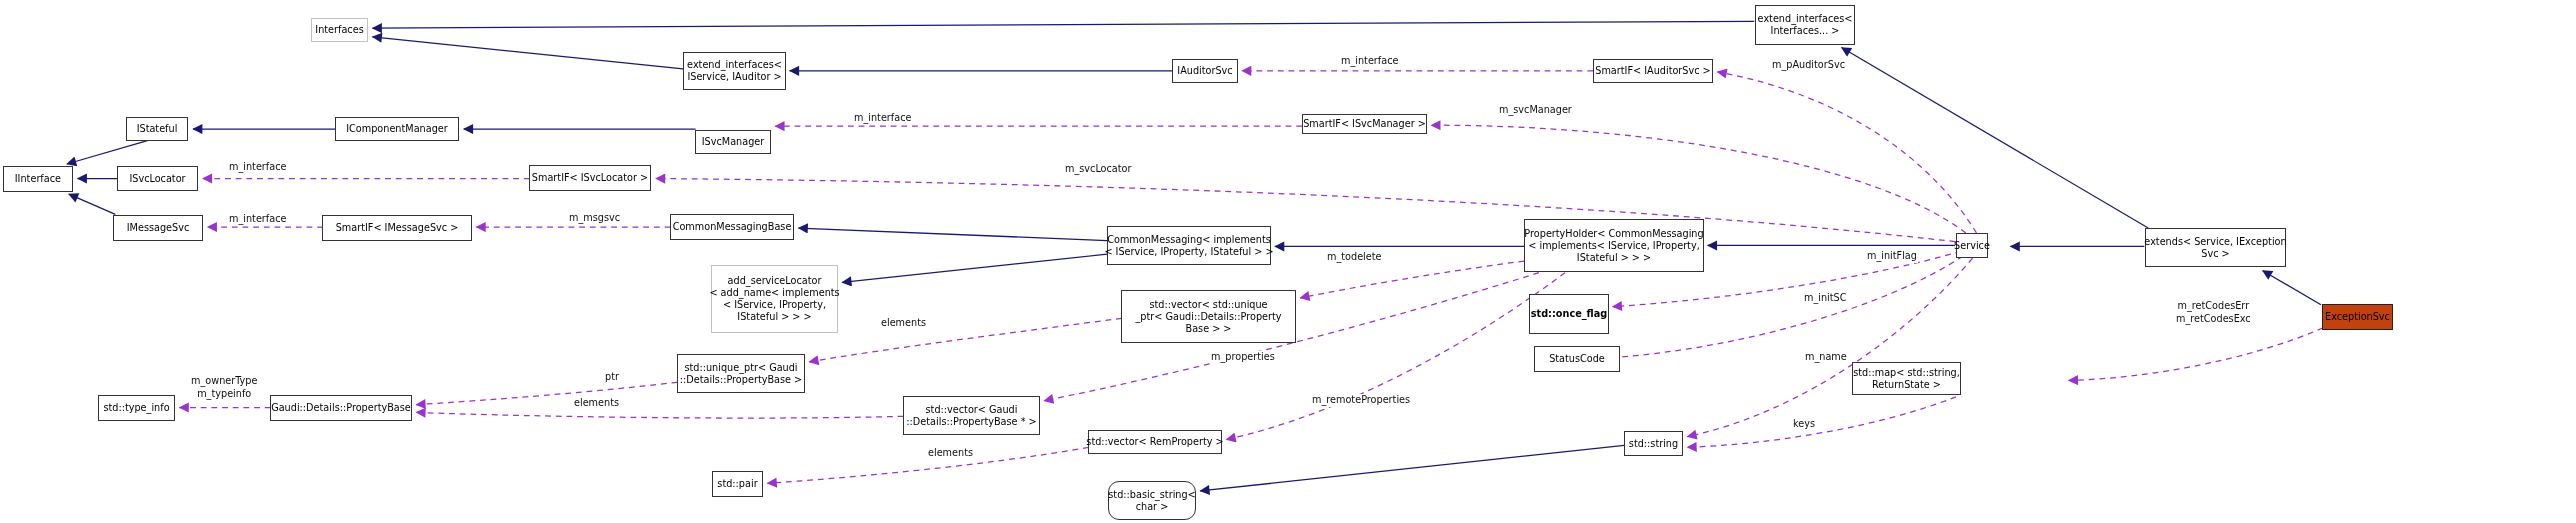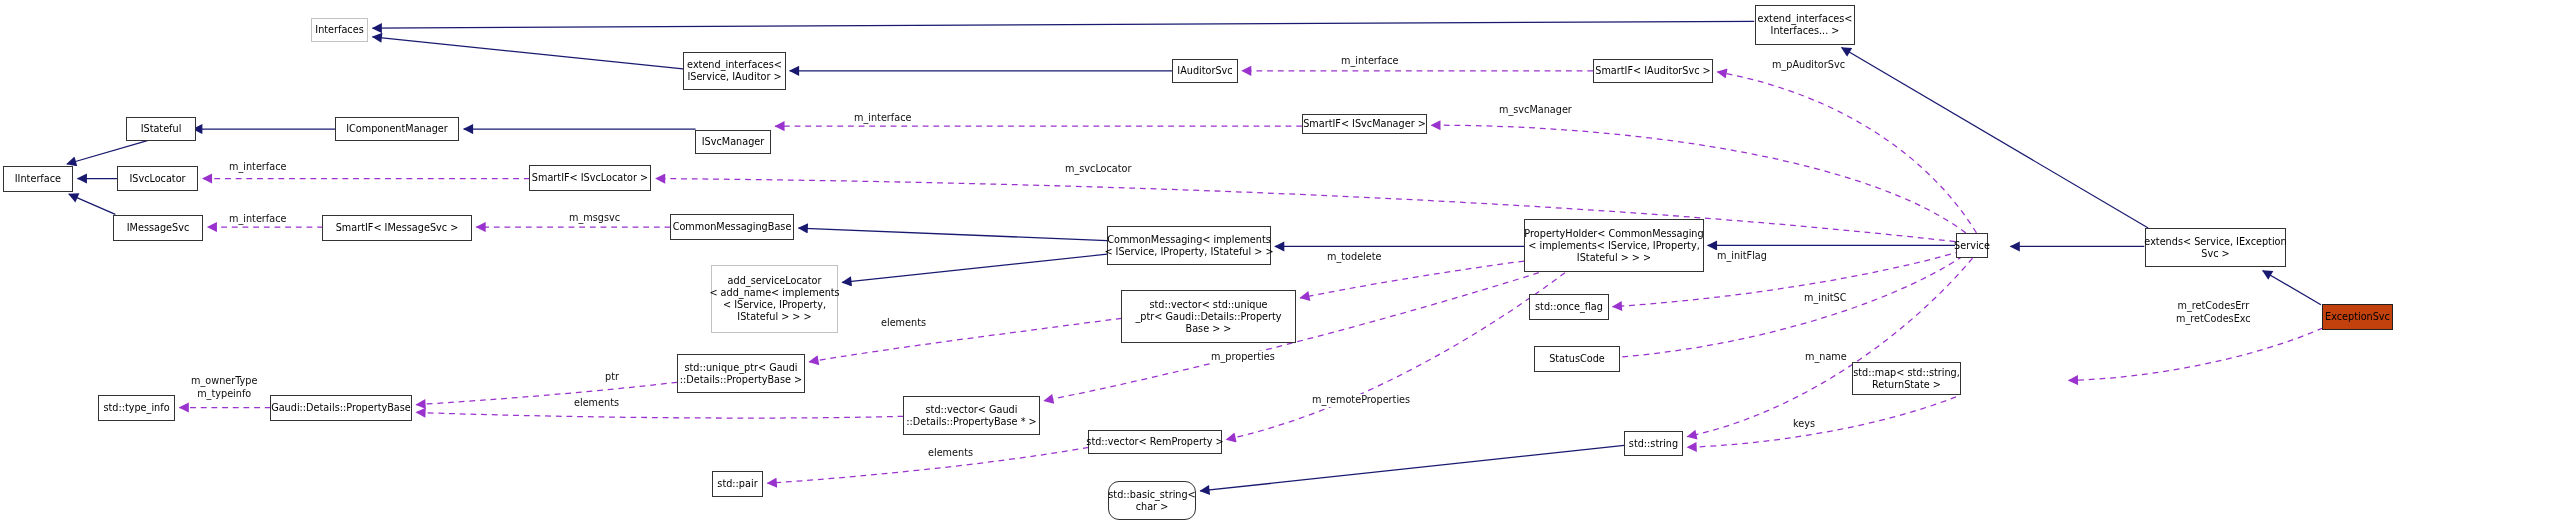--- a/index.html
+++ b/index.html
@@ -84,21 +84,21 @@
       <div class="node doc" style="left: 1172px; top: 59px; width: 66px; height: 24px;">
         <span>IAuditorSvc</span>
       </div>
       <div class="node doc" style="left: 1593px; top: 59px; width: 120px; height: 24px;">
         <span>SmartIF&lt; IAuditorSvc &gt;</span>
       </div>
       <div class="node doc" style="left: 1755px; top: 4.9px; width: 100px; height: 40px;">
         <span>extend_interfaces&lt;
 Interfaces... &gt;</span>
       </div>
-      <div class="node doc" style="left: 126px; top: 117px; width: 70px; height: 24px;">
+      <div class="node doc" style="left: 126px; top: 117px; width: 62px; height: 24px;">
         <span>IStateful</span>
       </div>
       <div class="node doc" style="left: 335px; top: 117px; width: 124px; height: 24px;">
         <span>IComponentManager</span>
       </div>
       <div class="node doc" style="left: 695px; top: 117px; width: 76px; height: 24px; margin-top: 13px;">
         <span>ISvcManager</span>
       </div>
       <div class="node doc" style="left: 1302px; top: 114px; width: 125px; height: 20px;">
         <span>SmartIF&lt; ISvcManager &gt;</span>
@@ -144,21 +144,21 @@
         <span>add_serviceLocator
 &lt; add_name&lt; implements
 &lt; IService, IProperty,
 IStateful &gt; &gt; &gt;</span>
       </div>
       <div class="node doc" style="left: 1121px; top: 290px; width: 175px; height: 53px;">
         <span>std::vector&lt; std::unique
 _ptr&lt; Gaudi::Details::Property
 Base &gt; &gt;</span>
       </div>
-      <div class="node doc" style="left: 1529px; top: 294px; width: 80px; height: 26px;">
+      <div class="node doc" style="left: 1529px; top: 294px; width: 80px; height: 40px; font-weight: bold;">
         <span>std::once_flag</span>
       </div>
       <div class="node doc" style="left: 1534px; top: 346px; width: 86px; height: 26px;">
         <span>StatusCode</span>
       </div>
       <div class="node doc" style="left: 1624px; top: 431px; width: 59px; height: 25px;">
         <span>std::string</span>
       </div>
       <div class="node doc" style="left: 1852px; top: 362px; width: 109px; height: 33px;">
         <span>std::map&lt; std::string,
@@ -192,21 +192,21 @@
   <div id="edge-labels">
       <div class="edge-label" style="left: 1340px; top: 55px;">m_interface</div>
       <div class="edge-label" style="left: 1771px; top: 59px;">m_pAuditorSvc</div>
       <div class="edge-label" style="left: 853px; top: 112px;">m_interface</div>
       <div class="edge-label" style="left: 1498px; top: 104px;">m_svcManager</div>
       <div class="edge-label" style="left: 228px; top: 161px;">m_interface</div>
       <div class="edge-label" style="left: 1064px; top: 163px;">m_svcLocator</div>
       <div class="edge-label" style="left: 228px; top: 213px;">m_interface</div>
       <div class="edge-label" style="left: 568px; top: 212px;">m_msgsvc</div>
       <div class="edge-label" style="left: 1326px; top: 251px;">m_todelete</div>
-      <div class="edge-label" style="left: 1716px; top: 250px; text-align: right;">m_initFlag</div>
+      <div class="edge-label" style="left: 1866px; top: 250px; text-align: right;">m_initFlag</div>
       <div class="edge-label" style="left: 1803px; top: 292px;">m_initSC</div>
       <div class="edge-label" style="left: 1804px; top: 351px;">m_name</div>
       <div class="edge-label" style="left: 2175px; top: 300px;">m_retCodesErr
 m_retCodesExc</div>
       <div class="edge-label" style="left: 1792px; top: 418px;">keys</div>
       <div class="edge-label" style="left: 1210px; top: 351px;">m_properties</div>
       <div class="edge-label" style="left: 1311px; top: 394px;">m_remoteProperties</div>
       <div class="edge-label" style="left: 880px; top: 317px;">elements</div>
       <div class="edge-label" style="left: 604px; top: 371px;">ptr</div>
       <div class="edge-label" style="left: 573px; top: 397px;">elements</div>

